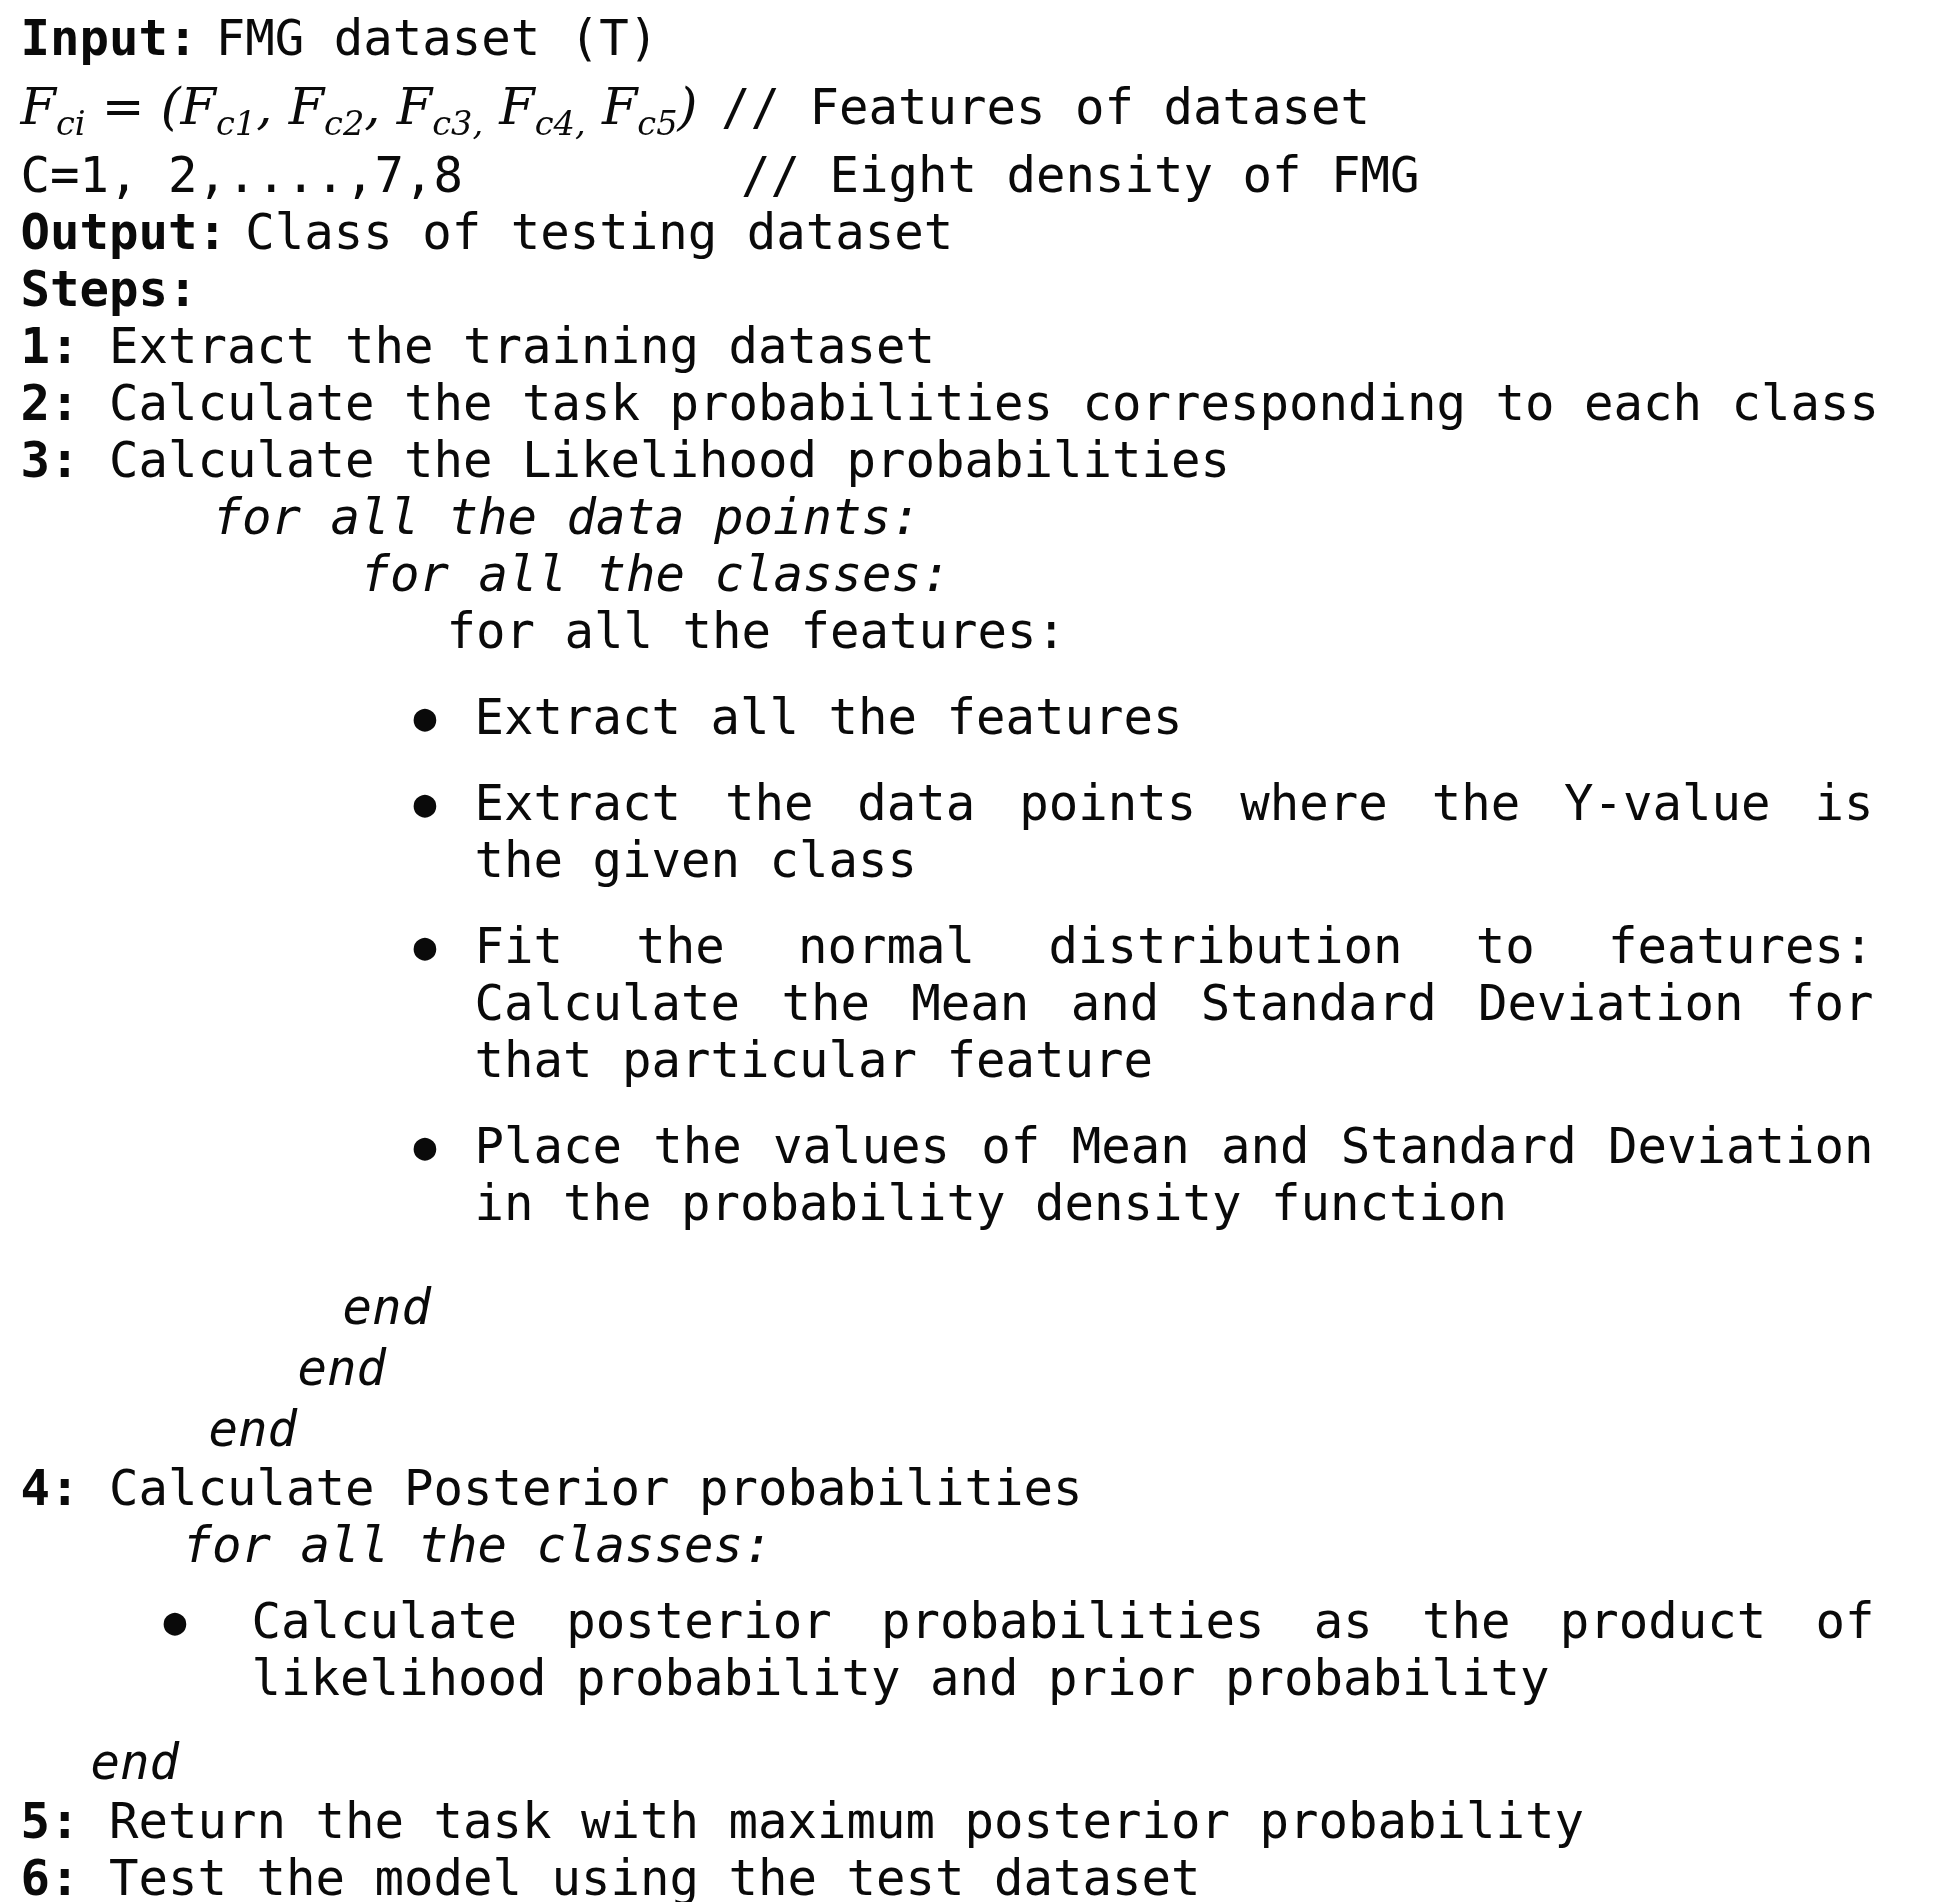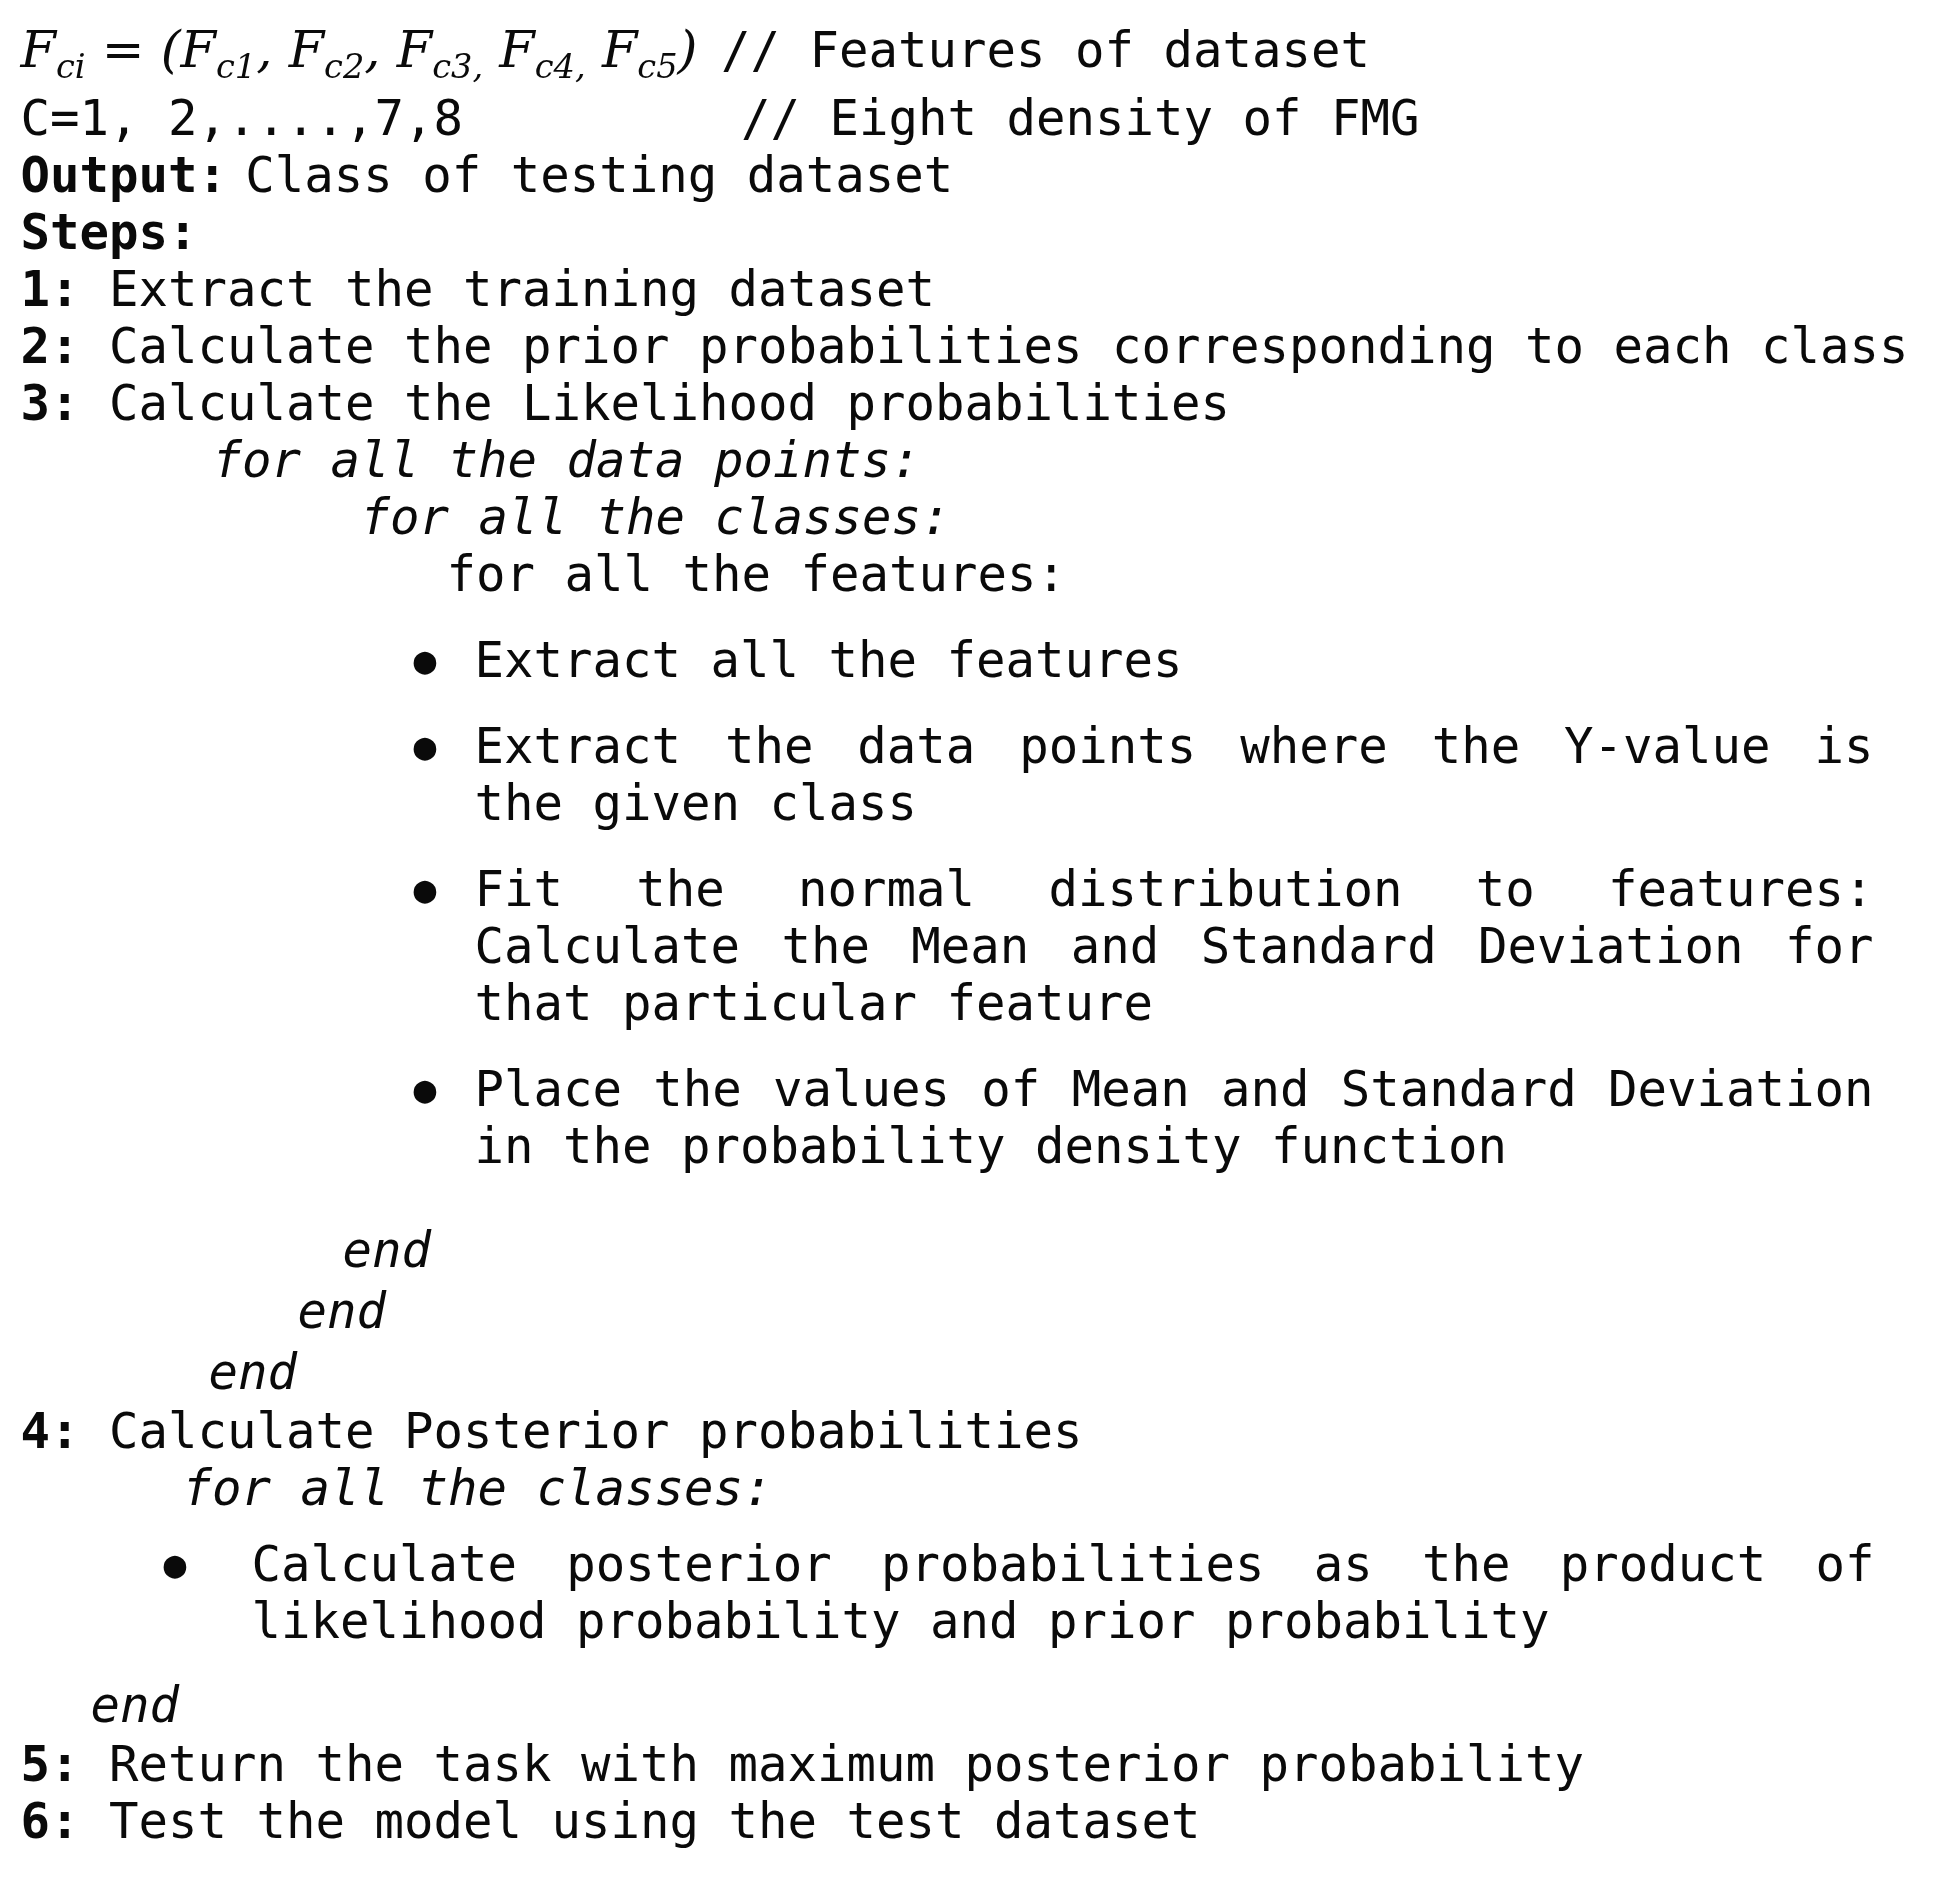--- a/index.html
+++ b/index.html
@@ -51,32 +51,33 @@
   .end-3 { margin-left: 322px; }
   .end-2 { margin-left: 277px; }
   .end-1 { margin-left: 188px; }
   .end-0 { margin-left: 70px; margin-top: 24.5px; }
 </style>
 </head>
 <body>
 
 <div class="doc">
 
+  <div class="line"><span class="label">Input:</span><span>FMG dataset (T)</span></div>
 
   <div class="math"><span>F</span><sub>ci</sub><span> = </span><span>(</span><span>F</span><sub>c1</sub><span>, </span><span>F</span><sub>c2</sub><span>, </span><span>F</span><sub>c3,</sub><span> </span><span>F</span><sub>c4,</sub><span> </span><span>F</span><sub>c5</sub><span>)</span><span class="comment">// Features of dataset</span></div>
 
   <div class="line"><span>C=1, 2,....,7,8</span><span class="c-comment">// Eight density of FMG</span></div>
 
   <div class="line"><span class="label">Output:</span><span>Class of testing dataset</span></div>
 
   <div class="line b">Steps:</div>
 
   <div class="line"><span class="num">1:</span><span>Extract the training dataset</span></div>
 
-  <div class="line"><span class="num">2:</span><span>Calculate the prior probabilities corresponding to each class</span></div>
+  <div class="line"><span class="num">2:</span><span>Calculate the task probabilities corresponding to each class</span></div>
 
   <div class="line"><span class="num">3:</span><span>Calculate the Likelihood probabilities</span></div>
 
   <div class="line for-1">for all the data points:</div>
   <div class="line for-2">for all the classes:</div>
   <div class="line for-3">for all the features:</div>
 
   <div class="bullet">
     <span class="dot">●</span>
     <div class="bl">Extract all the features</div>

